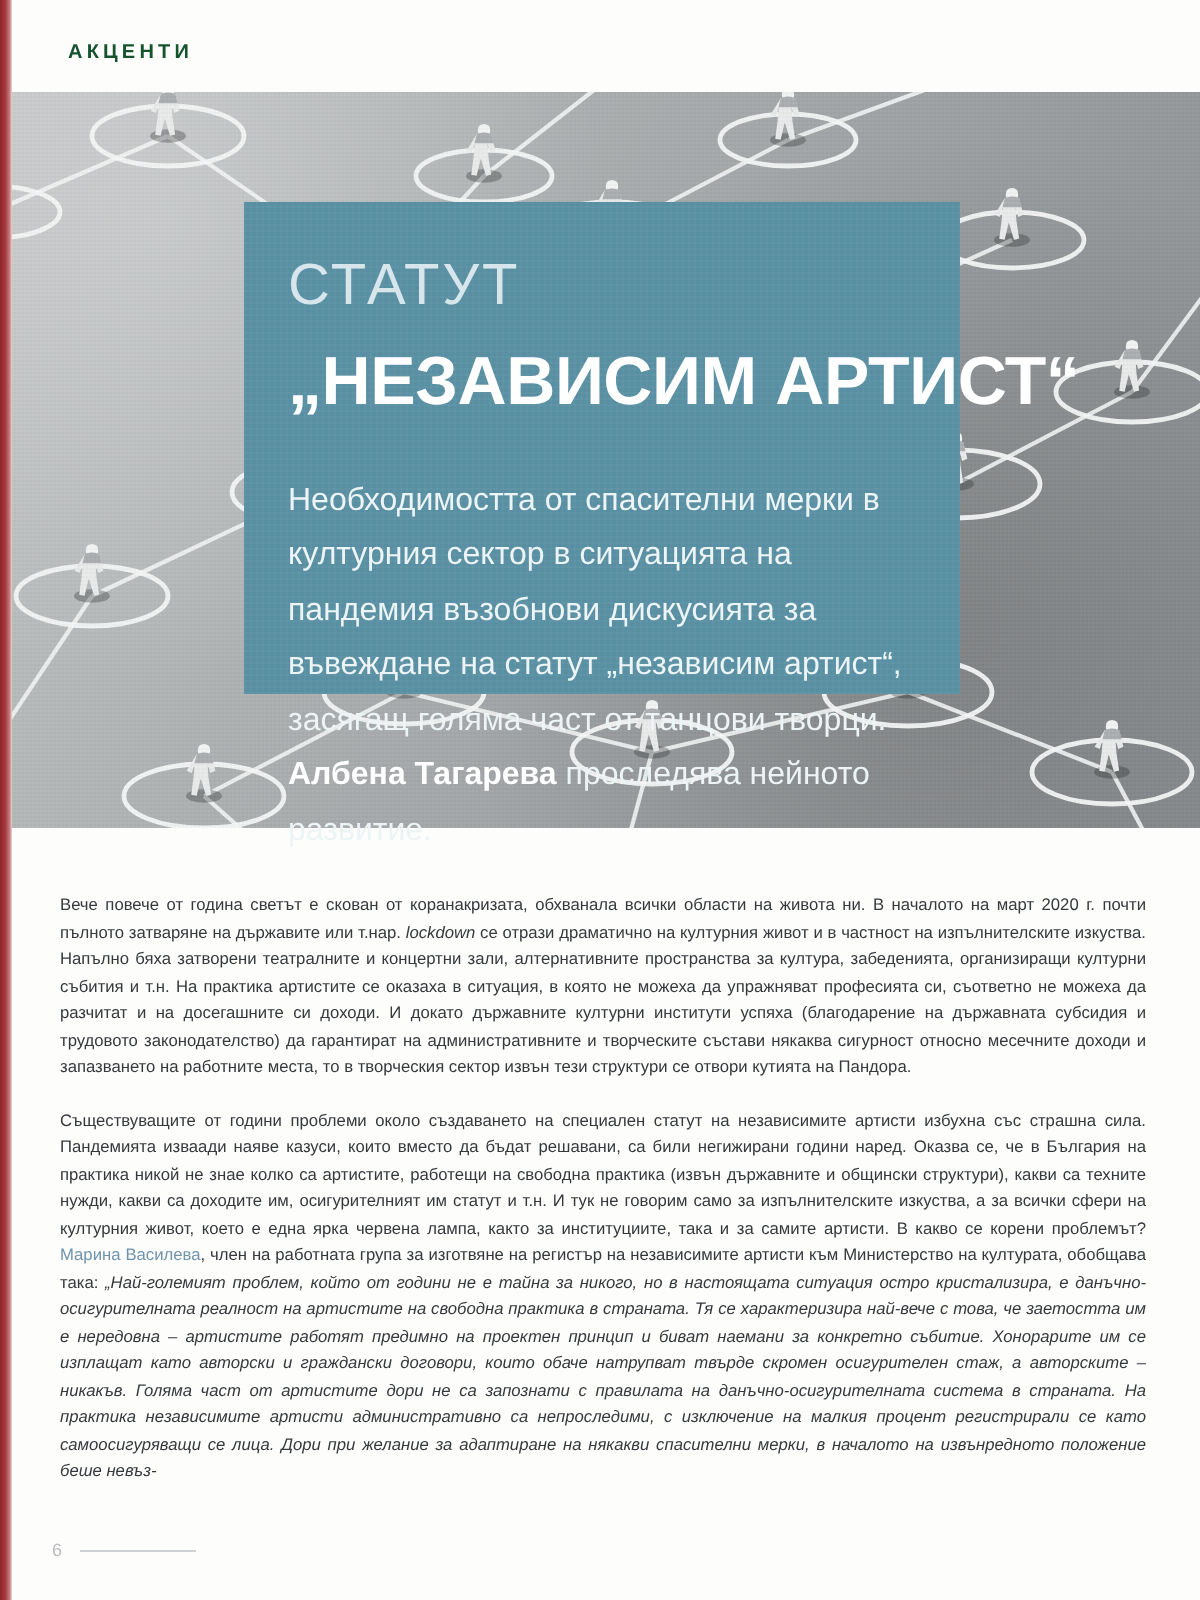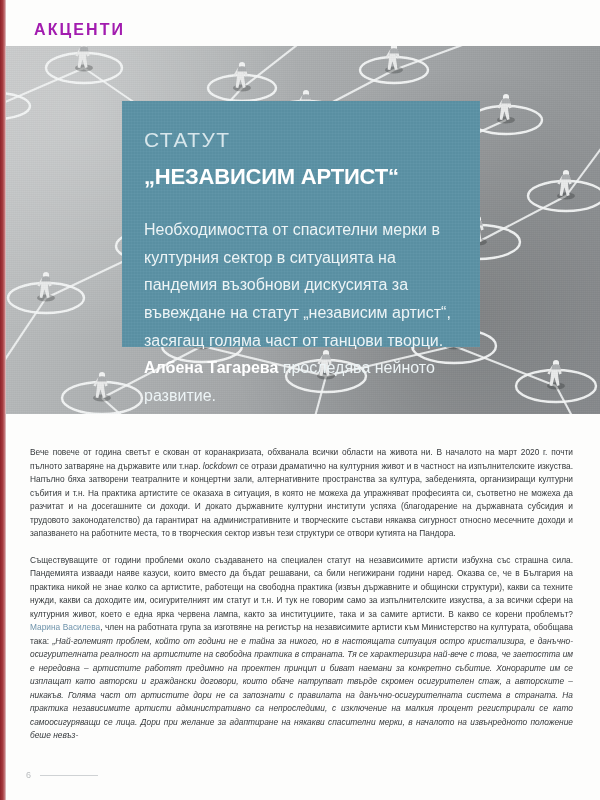--- a/index.html
+++ b/index.html
@@ -26,24 +26,24 @@
     height: 800px;
     background: linear-gradient(to right, #8d2229 0%, #a53b3f 45%, #c77b7e 80%, #e8d6d6 100%);
     z-index: 40;
   }
 
   
   .running-head {
     position: absolute;
     left: 34px;
     top: 21px;
-    font-size: 16px;
+    font-size: 10px;
     font-weight: bold;
     letter-spacing: 2.1px;
-    color: #a21caf;
+    color: #14532d;
     white-space: nowrap;
   }
 
   
   .hero {
     position: absolute;
     left: 6px;
     top: 46px;
     width: 594px;
     height: 368px;
@@ -89,30 +89,30 @@
     opacity: 0.3;
     background-image:
       repeating-linear-gradient(0deg, rgba(255,255,255,0.07) 0 1px, rgba(0,0,0,0.05) 1px 3px),
       repeating-linear-gradient(90deg, rgba(255,255,255,0.05) 0 1px, rgba(0,0,0,0.04) 1px 3px);
   }
   .panel-inner {
     position: relative;
     padding: 28px 22px 0 22px;
   }
   .kicker {
-    font-size: 21px;
+    font-size: 29px;
     font-weight: 300;
     letter-spacing: 1.4px;
     color: #e2eef2;
     line-height: 1;
     opacity: 0.92;
   }
   .headline {
     margin-top: 16px;
-    font-size: 22px;
+    font-size: 34px;
     font-weight: bold;
     letter-spacing: -0.2px;
     color: #ffffff;
     line-height: 1.02;
     white-space: nowrap;
   }
   .standfirst {
     margin-top: 28px;
     font-size: 16px;
     line-height: 1.72;

